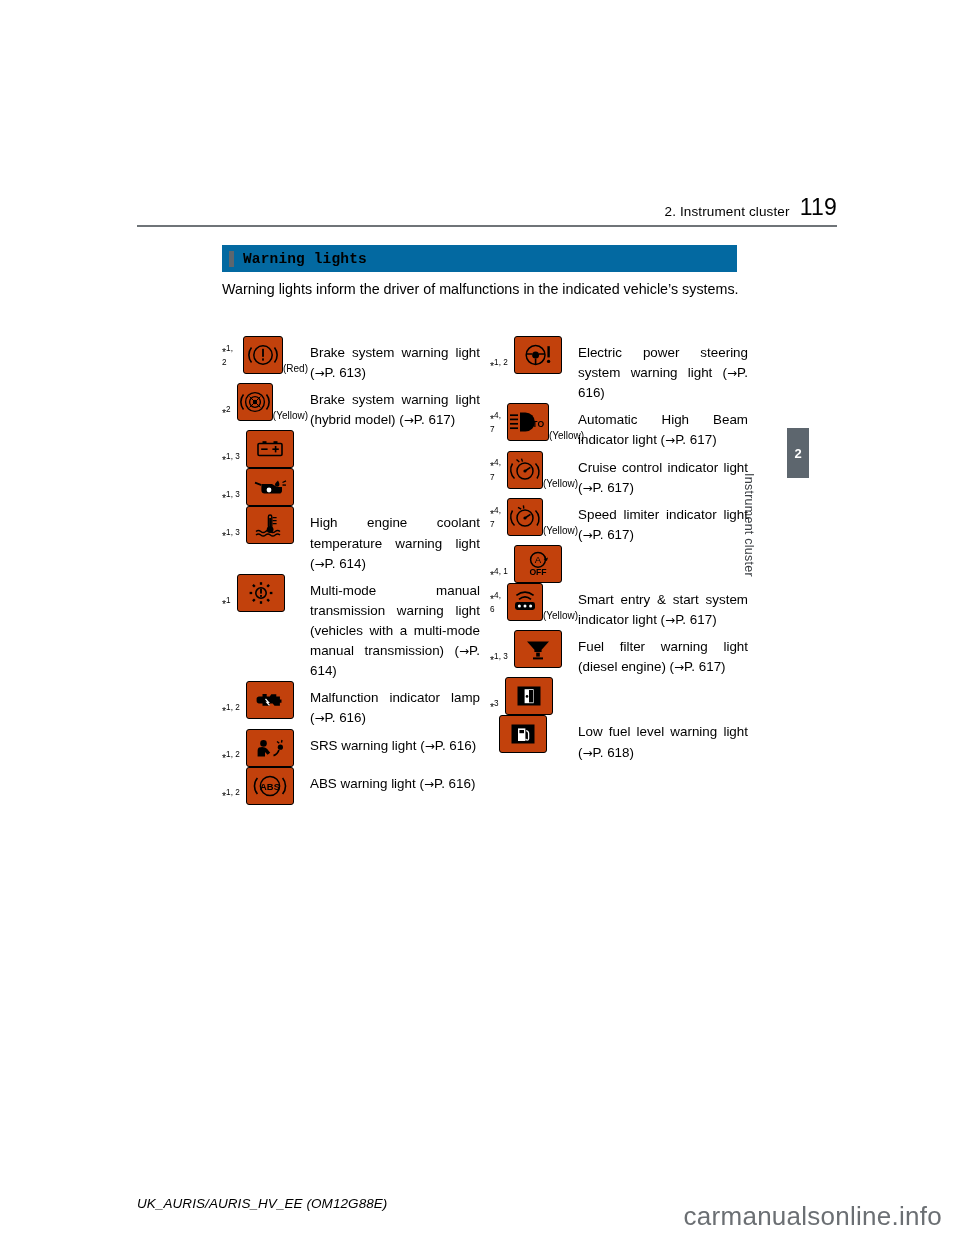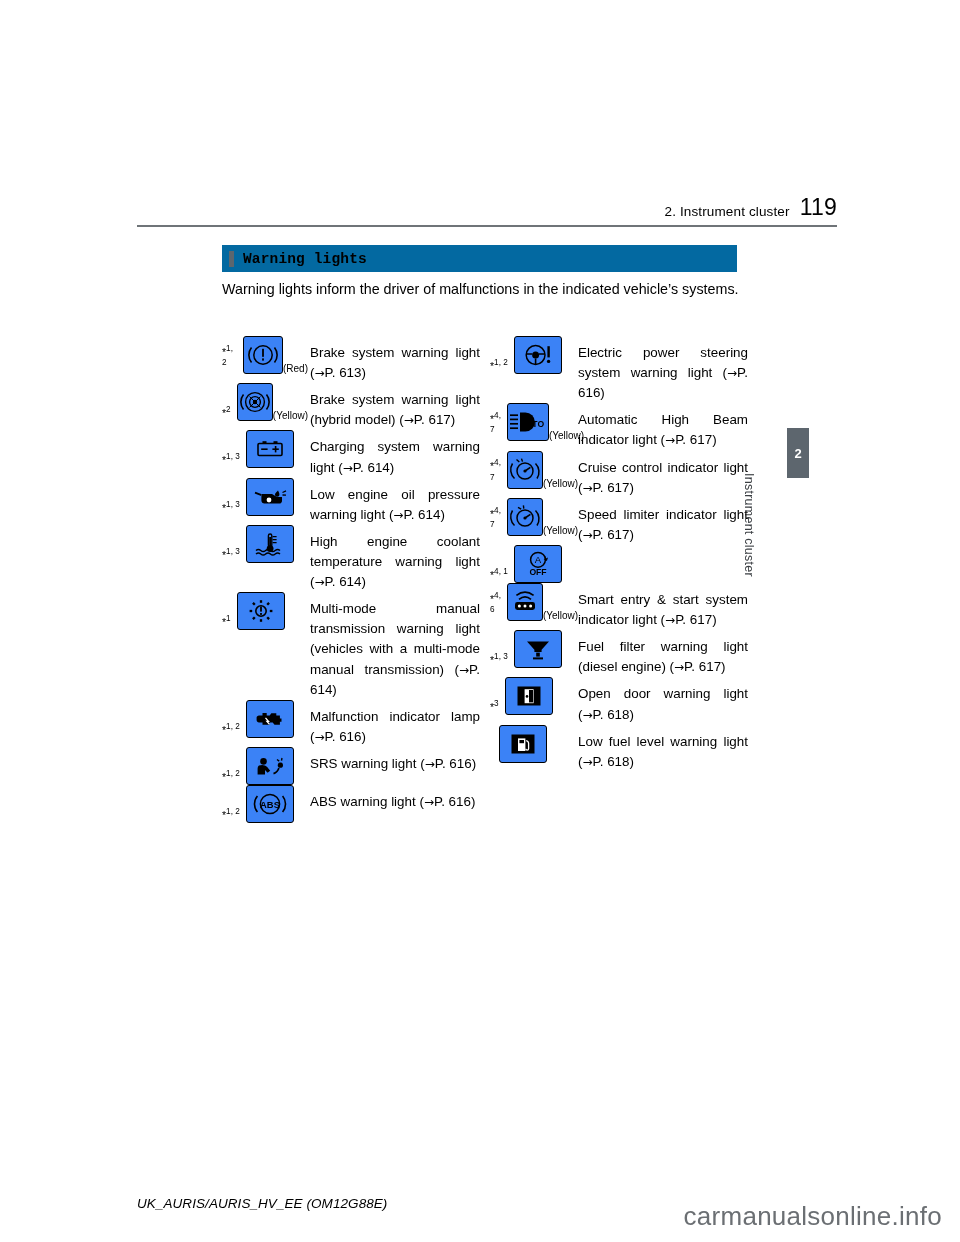--- a/index.html
+++ b/index.html
@@ -69,21 +69,21 @@
     font-size:10.5px; line-height:1.1; align-self:flex-end;
     margin-right:6px; margin-bottom:2px;
   }
   .note sup { font-size:8.2px; }
   .sub {
     font-size:10px; margin-top:2px; align-self:flex-end; margin-right:2px;
   }
   .symbol {
     width:48px; height:38px; border:1.3px solid #000; border-radius:3px;
     display:flex; align-items:center; justify-content:center;
-    background:#3b82f6;
+    background:#c2410c;
   }
   .symbol svg { display:block; }
   .desc {
     flex:1 1 auto; font-size:13.4px; line-height:1.5; text-align:justify;
     padding-top:7px;
   }
 
   
   .footer {
     position:absolute; left:137px; top:1160px;
@@ -163,37 +163,35 @@
     <rect x="5" y="5.5" width="24" height="12" rx="1.2" fill="none" stroke="#000" stroke-width="1.6"></rect>
     <rect x="9.5" y="3.2" width="4" height="2.6" fill="#000"></rect>
     <rect x="20.5" y="3.2" width="4" height="2.6" fill="#000"></rect>
     <rect x="8.2" y="10.4" width="6.4" height="1.6" fill="#000"></rect>
     <rect x="19.4" y="10.4" width="6.4" height="1.6" fill="#000"></rect>
     <rect x="21.8" y="8" width="1.6" height="6.4" fill="#000"></rect>
   </svg>
             </div>
             <div class="sub">&nbsp;</div>
           </div>
-          <div class="desc">Charging system warning light (<span class="arrow">→</span>P. 614)</div>
         </div>
         <div class="row">
           <div class="iconcell">
             <div class="note">*<sup>1, 3</sup></div>
             <div class="symbol">
               <svg width="36" height="22" viewBox="0 0 36 22">
     <path d="M10 8 h10 l5 3 h5 v4 c0 1.4 -1.2 2.6 -2.6 2.6 h-15 c-1.6 0 -3 -1.3 -3 -3 v-4 z" fill="#000"></path>
     <path d="M9.5 9.2 L3 6.6" stroke="#000" stroke-width="1.8" fill="none"></path>
     <circle cx="17" cy="14" r="2.4" fill="#fff"></circle>
     <path d="M26 4.5 c0 0 -3 2.6 -3 4.2 c0 1.2 1 2 2.2 2 s2.2 -0.8 2.2 -2 C27.6 7.1 26 4.5 26 4.5 z" fill="#000"></path>
     <path d="M30.5 6.5 l3.5 -1.6 M30.5 9 l3.5 0.2" stroke="#000" stroke-width="1.3"></path>
   </svg>
             </div>
             <div class="sub">&nbsp;</div>
           </div>
-          <div class="desc">Low engine oil pressure warning light (<span class="arrow">→</span>P. 614)</div>
         </div>
         <div class="row">
           <div class="iconcell">
             <div class="note">*<sup>1, 3</sup></div>
             <div class="symbol">
               <svg width="34" height="26" viewBox="0 0 34 26">
     <rect x="15.4" y="3" width="3.4" height="13" rx="1.7" fill="none" stroke="#000" stroke-width="1.4"></rect>
     <circle cx="17.1" cy="17.6" r="3.4" fill="#000"></circle>
     <rect x="16.2" y="6" width="1.8" height="11" fill="#000"></rect>
     <path d="M19.6 5.6 h4 M19.6 8.6 h4 M19.6 11.6 h4" stroke="#000" stroke-width="1.3"></path>
@@ -395,21 +393,20 @@
             <div class="symbol">
               <svg width="30" height="26" viewBox="0 0 30 26">
     <rect x="3.5" y="3.5" width="23" height="19" fill="#000"></rect>
     <rect x="10.6" y="6.2" width="9" height="14" fill="#fff"></rect>
     <path d="M15 7 h4 v12.4 h-4 z" fill="#000"></path>
     <circle cx="13" cy="13.4" r="1.3" fill="#000"></circle>
   </svg>
             </div>
             <div class="sub">&nbsp;</div>
           </div>
-          <div class="desc">Open door warning light (<span class="arrow">→</span>P. 618)</div>
         </div>
         <div class="row">
           <div class="iconcell">
             <div class="note">&nbsp;</div>
             <div class="symbol">
               <svg width="30" height="26" viewBox="0 0 30 26">
     <rect x="3.5" y="3.5" width="23" height="19" fill="#000"></rect>
     <path d="M10 7.4 h7.4 v12.6 h-7.4 z" fill="#fff"></path>
     <rect x="11.4" y="9" width="4.6" height="3.2" fill="#000"></rect>
     <path d="M18.2 9.6 q2.4 0.4 2.4 3 v5.2 q0 1.4 -1.4 1.4 t-1.4 -1.4" fill="none" stroke="#fff" stroke-width="1.3"></path>

